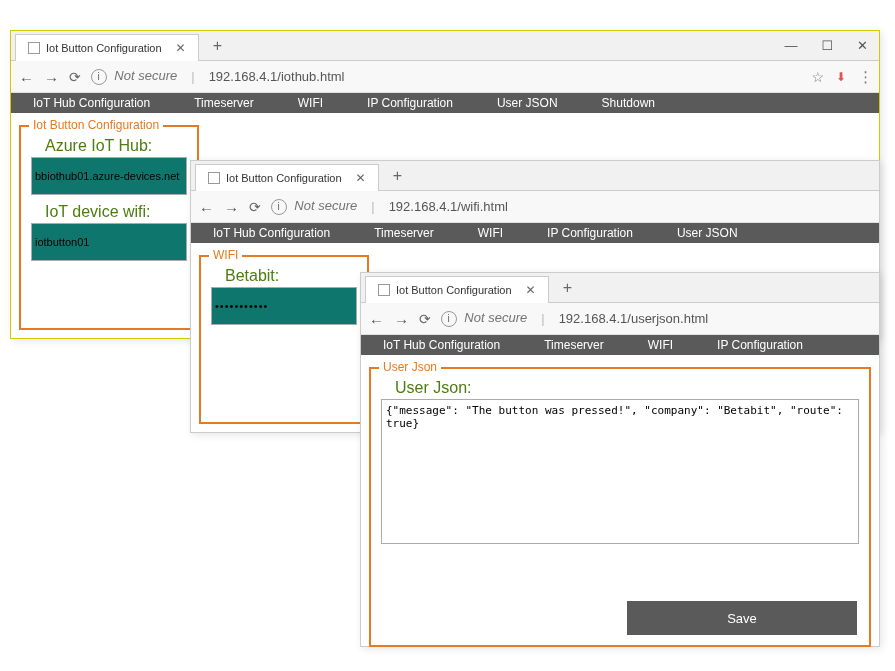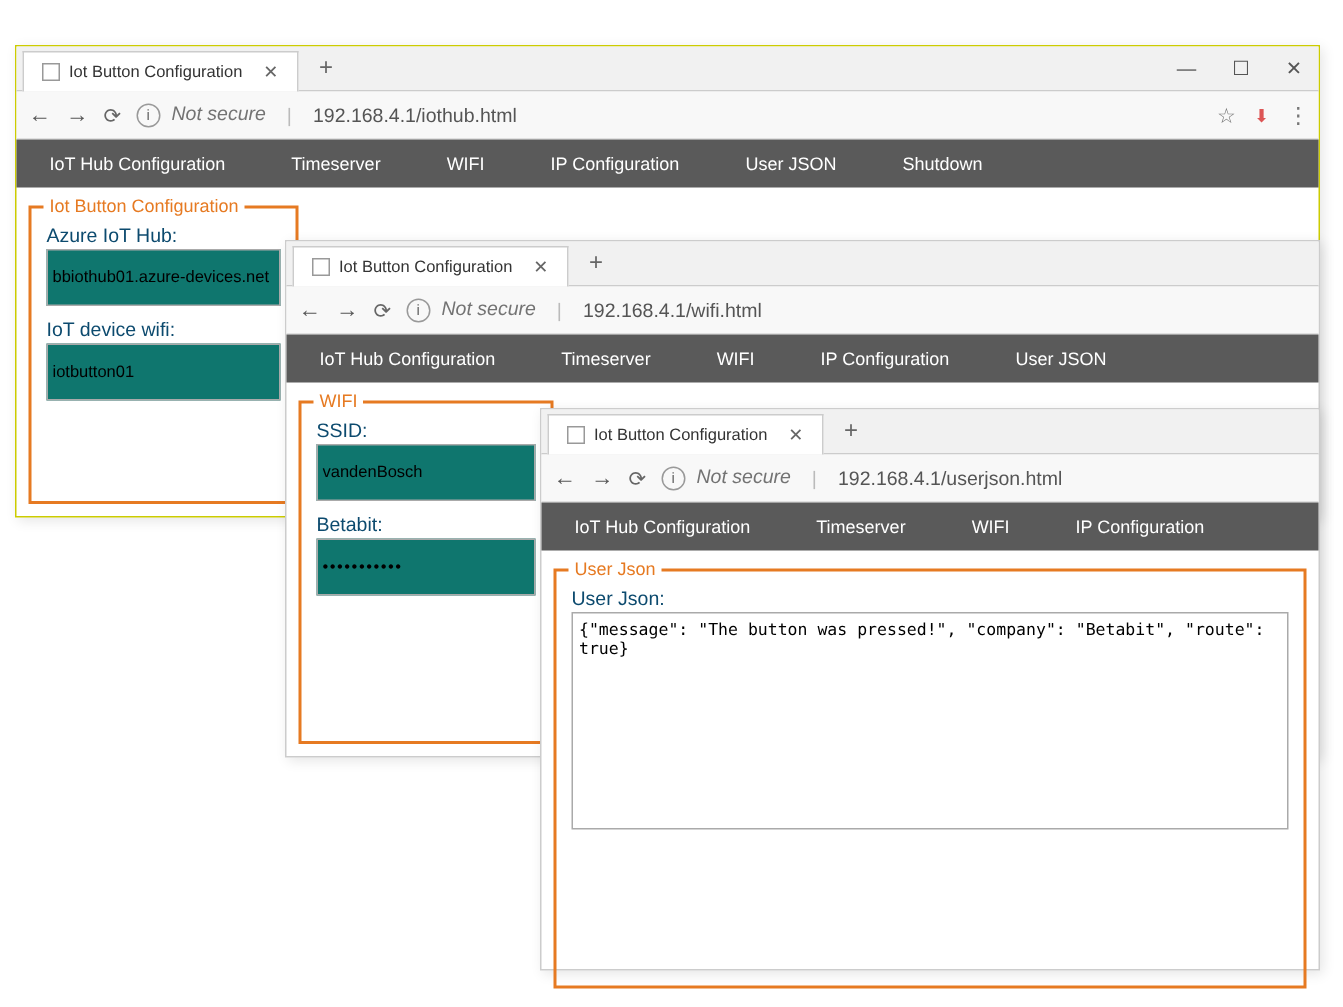--- a/index.html
+++ b/index.html
@@ -24,28 +24,28 @@
     .reload { cursor: pointer; font-size: 14px; }
     .info-badge { display: inline-flex; align-items: center; justify-content: center; width: 16px; height: 16px; border: 1px solid #999; border-radius: 50%; font-size: 10px; margin-right: 4px; }
     .not-secure { color: #737373; font-style: italic; }
     .url-sep { color: #bbb; margin: 0 4px; }
     .url { color: #555; }
     .addr-right { margin-left: auto; display: flex; gap: 12px; align-items: center; color: #777; }
     .star { font-size: 14px; cursor: pointer; }
     .icon-dl { color: #d55; font-size: 12px; }
     .kebab { font-size: 15px; cursor: pointer; letter-spacing: -2px; }
     
-    .nav-strip { display: flex; background: #5a5a5a; color: #fff; font-size: 12px; height: 32px; align-items: center; }
+    .nav-strip { display: flex; background: #5a5a5a; color: #fff; font-size: 12px; height: 20px; align-items: center; }
     .nav-item { padding: 0 22px; height: 100%; display: flex; align-items: center; cursor: pointer; white-space: nowrap; }
     
     .fieldset { border: 2px solid #e67a22; margin: 12px 8px 8px 8px; padding: 10px 10px 14px 10px; position: relative; }
     .legend { position: absolute; top: -9px; left: 8px; background: #fff; padding: 0 4px; color: #e67a22; font-size: 12px; }
     
     .form-row { margin-bottom: 8px; }
-    .form-label { font-size: 13px; color: #0c4a6e; display: block; margin-bottom: 2px; }
+    .form-label { font-size: 16px; color: #4d7c0f; display: block; margin-bottom: 2px; margin-left: 14px; }
     .form-input { width: 100%; max-width: 170px; font-size: 11px; padding: 12px 3px; border: 1px solid #aaa; background: #0f766e; }
     .form-input.pw { letter-spacing: 1px; }
     
     .window3 .fieldset { padding-bottom: 8px; height: 280px;}
     .textarea { width: 100%; height: 145px; font-size: 11px; font-family: monospace; padding: 4px; border: 1px solid #aaa; resize: none; }
     
     .save-btn { position: absolute; bottom: 10px; right: 12px; background: #5a5a5a; color: #fff; width: 230px; height: 34px; border: none; font-size: 13px; cursor: pointer; display: flex; align-items: center; justify-content: center; }
   </style>
 </head>
 <body>
@@ -125,24 +125,20 @@
   <div class="nav-strip">
     <div class="nav-item">IoT Hub Configuration</div>
     <div class="nav-item">Timeserver</div>
     <div class="nav-item">WIFI</div>
     <div class="nav-item">IP Configuration</div>
     <div class="nav-item">User JSON</div>
   </div>
   <div class="fieldset" style="width:170px;">
     <span class="legend">WIFI</span>
     <div class="form-row">
-      <label class="form-label">SSID:</label>
-      <input class="form-input" value="vandenBosch" style="">
-    </div>
-    <div class="form-row">
       <label class="form-label">Betabit:</label>
       <input class="form-input pw" value="•••••••••••" style="">
     </div>
     <br><br><br><br><br>
   </div>
 </div>
 
 <div class="browser-window window3">
   <div class="tab-bar">
     <div class="tab">
@@ -166,14 +162,15 @@
   <div class="nav-strip">
     <div class="nav-item">IoT Hub Configuration</div>
     <div class="nav-item">Timeserver</div>
     <div class="nav-item">WIFI</div>
     <div class="nav-item">IP Configuration</div>
   </div>
   <div class="fieldset">
     <span class="legend">User Json</span>
     <label class="form-label">User Json:</label>
     <textarea class="textarea" style="">{"message": "The button was pressed!", "company": "Betabit", "route": true}</textarea>
+    <button class="save-btn">Save</button>
   </div>
 </div>
 
 </body></html>

